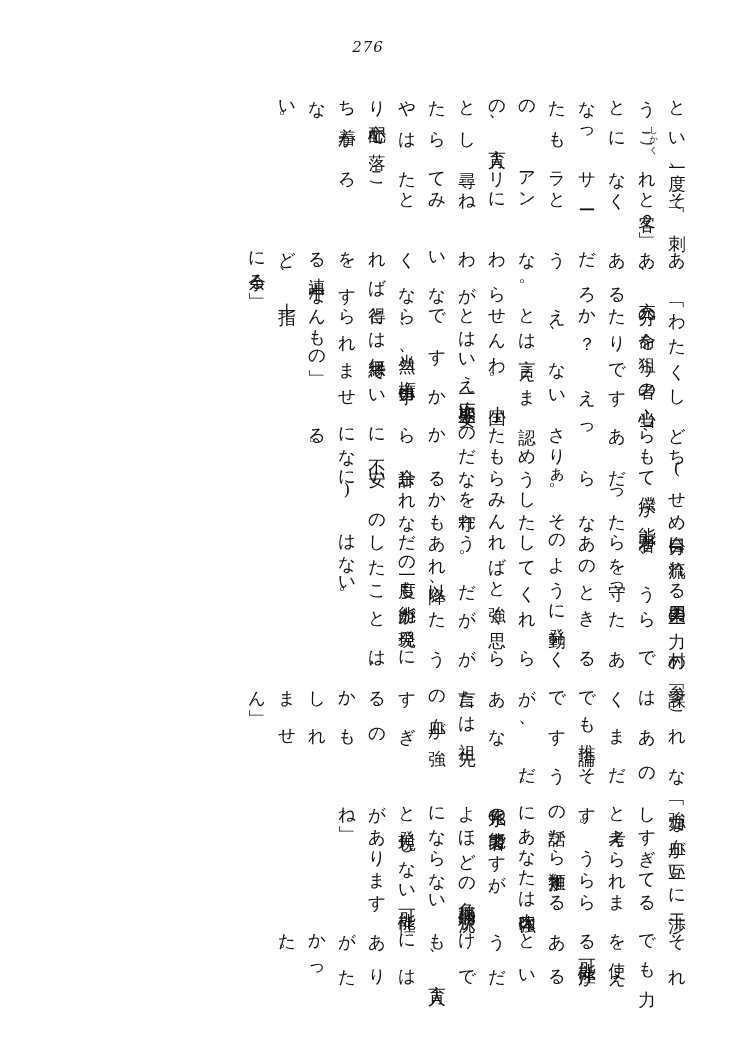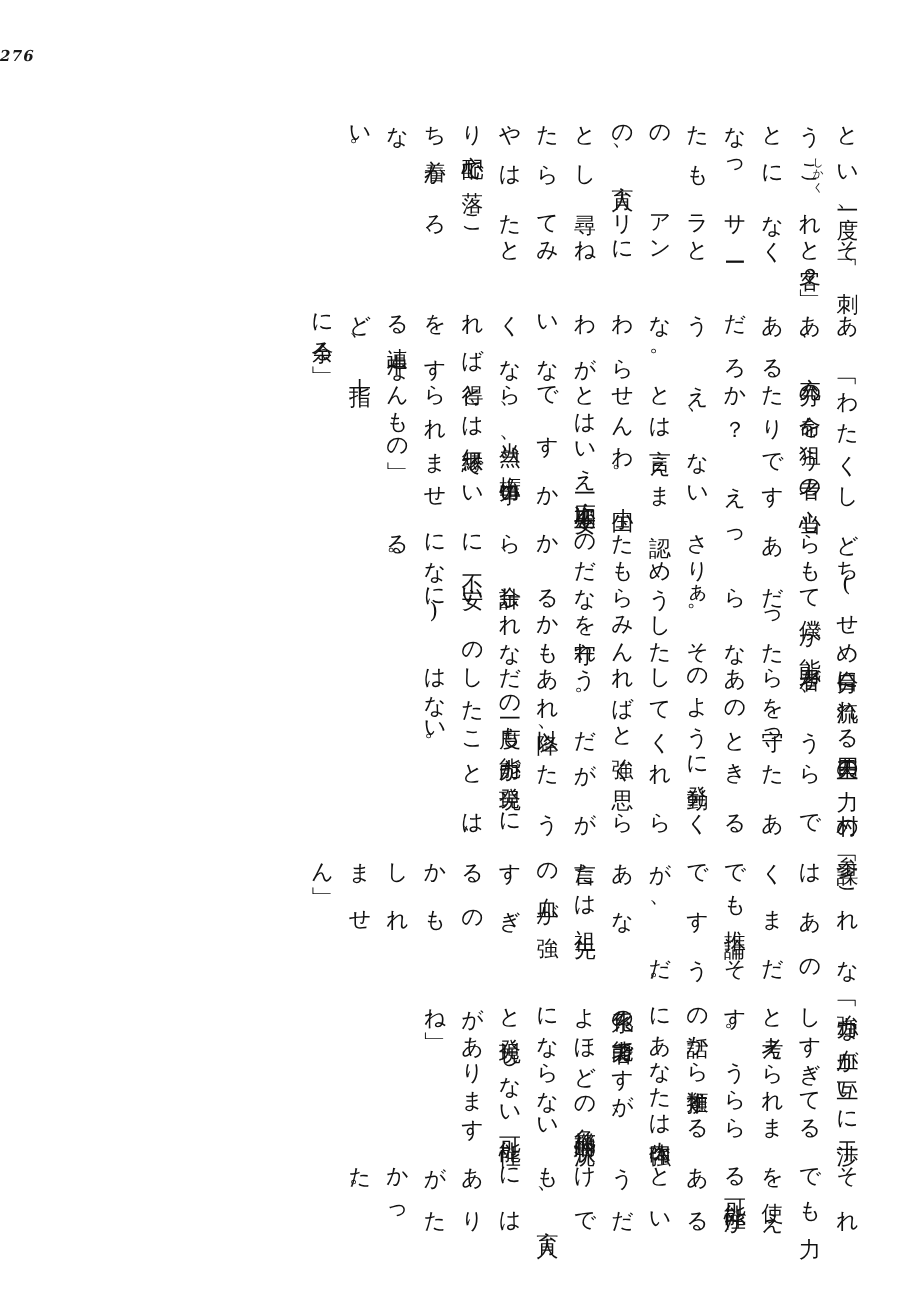--- a/index.html
+++ b/index.html
@@ -14,26 +14,26 @@
     background: #ffffff;
     overflow: hidden;
     font-family: "DejaVu Serif", "Liberation Serif", serif;
     color: #111111;
   }
   #page-number {
     position: absolute;
     top: 38px;
     left: 0;
     right: 0;
-    font-size: 12px;
+    text-align: center;
+    font-size: 15px;
     font-style: italic;
     font-family: "DejaVu Serif", "Liberation Serif", serif;
     color: #1a1a1a;
     letter-spacing: 1px;
-    font-weight: bold;
   }
   #text-body {
     position: absolute;
     top: 88px;
     left: 44px;
     width: 648px;
     height: 890px;
     writing-mode: vertical-rl;
     text-orientation: upright;
     direction: ltr;

